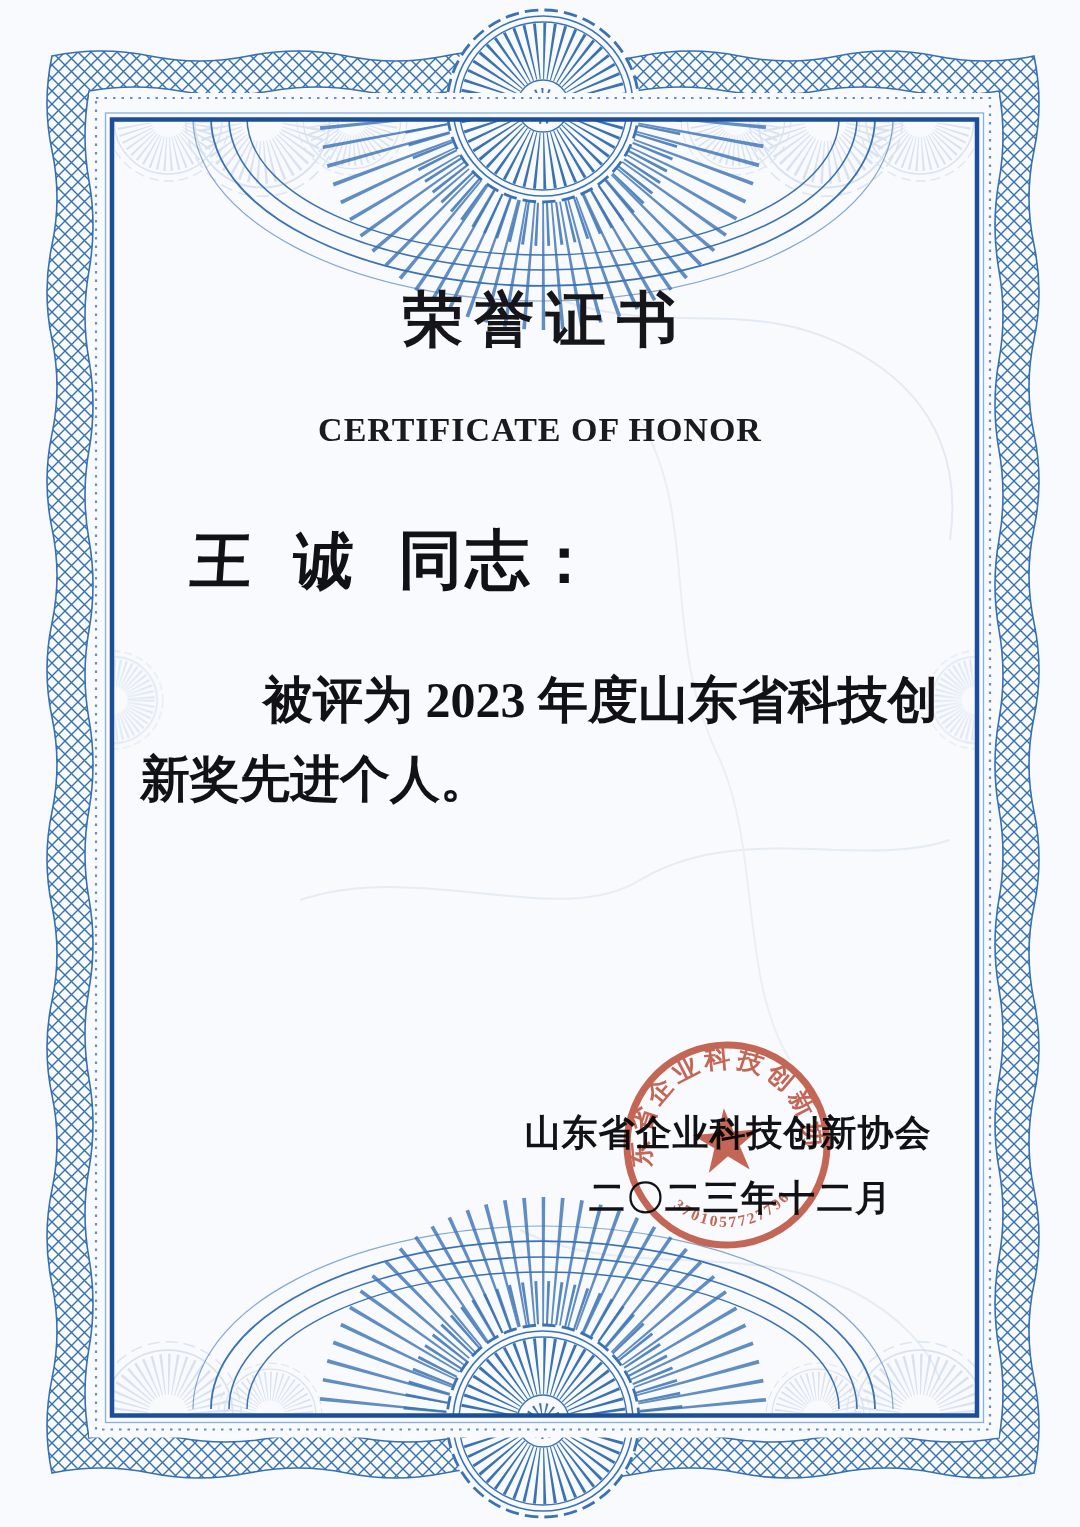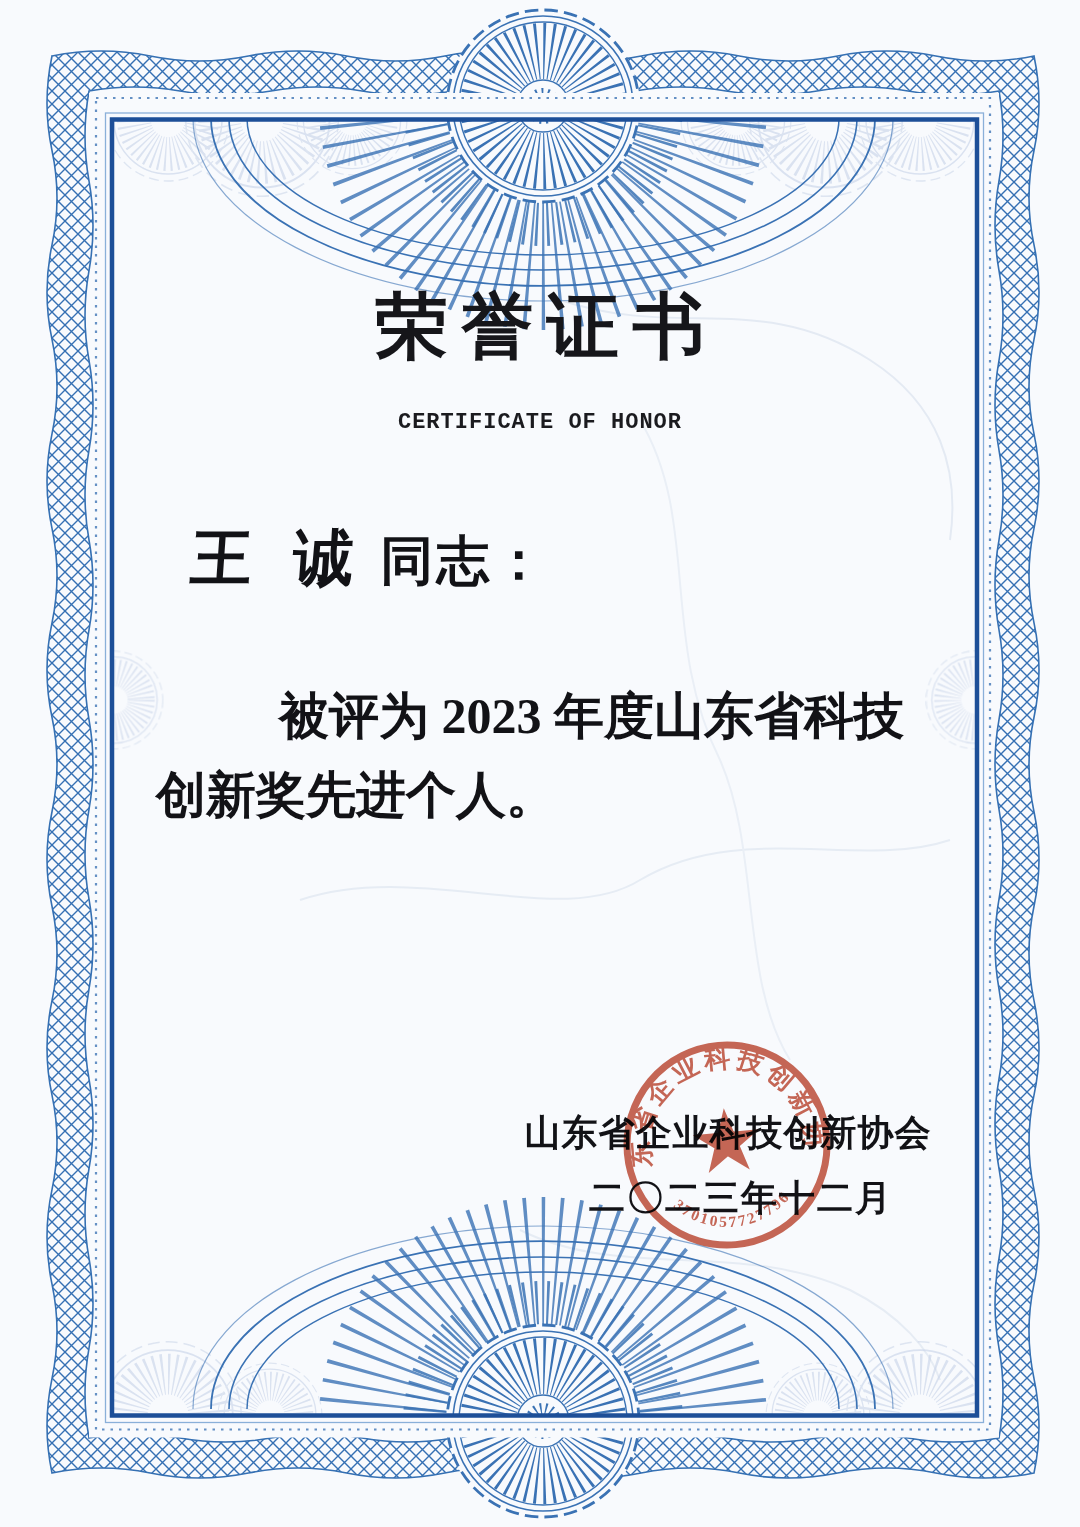--- a/index.html
+++ b/index.html
@@ -5,43 +5,43 @@
   html,body{margin:0;padding:0;background:#e9e9ea;}
   .page{
     position:relative; width:1080px; height:1527px; margin:0 auto;
     background:#f8fafd; overflow:hidden;
     font-family:"Liberation Serif","DejaVu Serif",serif;
   }
   svg.deco{position:absolute;left:0;top:0;z-index:1;}
   .textlayer{position:absolute;inset:0;z-index:3;}
   .title{
     position:absolute; top:287px; left:0; width:100%; text-align:center;
-    font-weight:900; font-size:72px; line-height:1.12; color:#16161a;
+    font-weight:900; font-size:60px; line-height:1.12; color:#16161a;
     letter-spacing:.19em; text-indent:.19em; margin:0;
   }
   .subtitle{
     position:absolute; top:410px; left:0; width:100%; text-align:center;
-    font-weight:700; font-size:22px; line-height:1.2; color:#1b1b1f;
-    letter-spacing:1px; margin:0;font-family:Liberation Mono, monospace;
+    font-weight:700; font-size:34px; line-height:1.2; color:#1b1b1f;
+    letter-spacing:1px; margin:0;
   }
   .greeting{
     position:absolute; left:191px; top:521px; display:flex; align-items:baseline;
     color:#121216; white-space:nowrap;
   }
   .recipient{
     font-weight:700; font-size:61px; line-height:1.25;
     transform:skewX(-4deg); word-spacing:22px; letter-spacing:2px;
   }
-  .salutation{ font-weight:700; font-size:53px; line-height:1.25; margin-left:24px; letter-spacing:3px;}
+  .salutation{ font-weight:700; font-size:64px; line-height:1.25; margin-left:42px; letter-spacing:3px;}
   .body-block{
     position:absolute; left:140px; top:661px; width:810px;
     font-weight:700; font-size:50px; line-height:79px; color:#121216;
     text-align:left;
   }
-  .body-block p{margin:16px; text-indent:123px;}
+  .body-block p{margin:0; text-indent:123px;}
   .issuer{
     position:absolute; left:728px; top:1110px; transform:translateX(-50%);
     font-weight:700; font-size:36px; line-height:46px; color:#121216;
     letter-spacing:1px; white-space:nowrap; margin:0;
   }
   .date{
     position:absolute; left:741px; top:1175px; transform:translateX(-50%);
     font-weight:700; font-size:36px; line-height:46px; color:#121216;
     letter-spacing:2px; white-space:nowrap; margin:0;
   }

